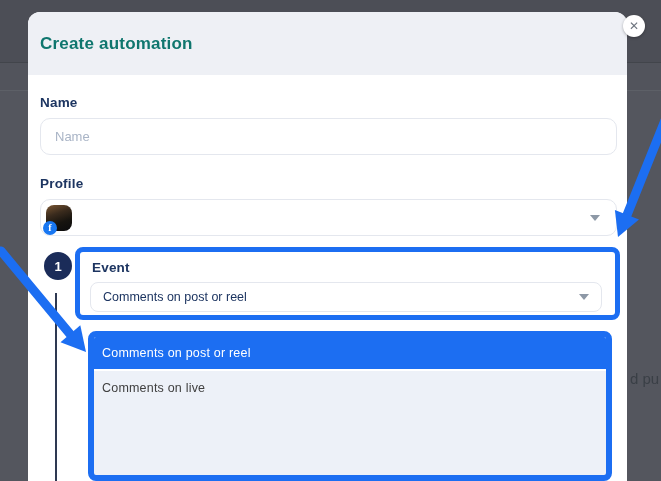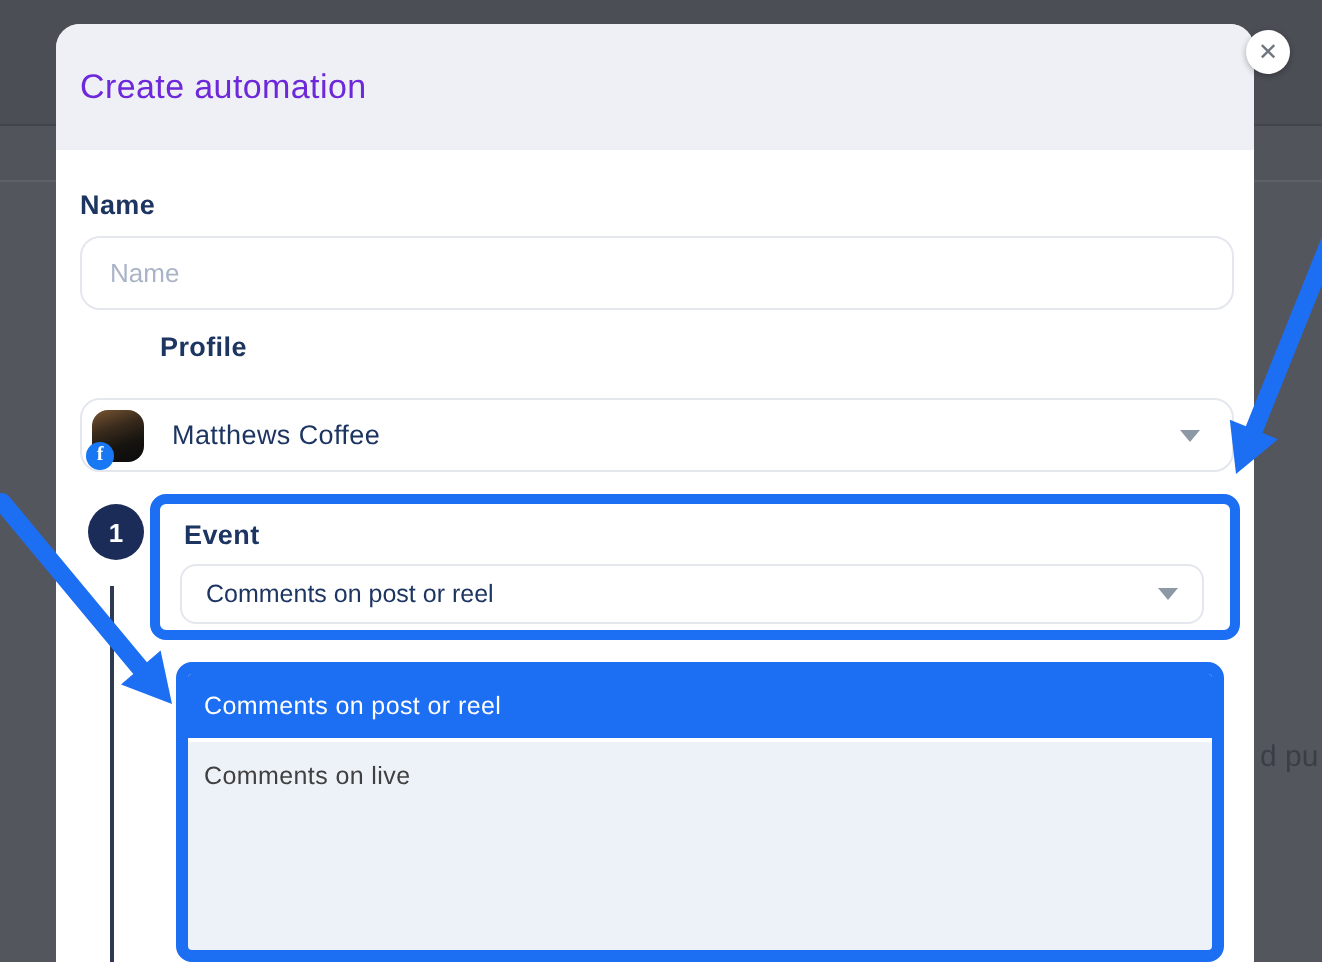--- a/index.html
+++ b/index.html
@@ -22,31 +22,31 @@
   
   .modal {
     position:absolute; left:28px; top:12px; width:599px; height:469px;
     background:#ffffff; border-radius:12px 12px 0 0; z-index:1;
   }
   .modal-header {
     position:absolute; left:0; top:0; right:0; height:63px;
     background:#eef0f5; border-radius:12px 12px 0 0;
     display:flex; align-items:center; padding-left:12px;
   }
-  .modal-title { font-size:17px; font-weight:normal; color:#6d28d9; letter-spacing:.2px; }
+  .modal-title { font-size:17px; font-weight:bold; color:#0f766e; letter-spacing:.2px; }
   .close-btn {
     position:absolute; left:623px; top:15px; width:22px; height:22px; border-radius:50%;
     background:#ffffff; color:#6f7680; font-size:12px; font-weight:bold;
     display:flex; align-items:center; justify-content:center;
     z-index:6; box-shadow:0 1px 3px rgba(0,0,0,.3); cursor:pointer;
   }
 
   .field-label { position:absolute; left:12px; color:#1d3561; font-size:13.5px; font-weight:bold; letter-spacing:.2px; }
   .label-name { top:83px; }
-  .label-profile { top:154px;margin-left:40px; }
+  .label-profile { top:164px; }
 
   .text-input {
     position:absolute; left:12px; top:106px; width:577px; height:37px;
     border:1px solid #e4e7ee; border-radius:10px; padding:0 14px;
     font-size:13px; color:#1d3561; outline:none;
     font-family:"Liberation Sans","DejaVu Sans",sans-serif;
   }
   .text-input::placeholder { color:#a9b4c6; }
 
   .profile-select {
@@ -123,21 +123,20 @@
     </div>
 
     <div class="field-label label-name">Name</div>
     <input class="text-input" type="text" value="" placeholder="Name" style="">
 
     <div class="field-label label-profile">Profile</div>
     <div class="profile-select">
       <span class="avatar">
         <span class="fb-badge">f</span>
       </span>
-      <span class="profile-name">Matthews Coffee</span>
       <span class="chevron"></span>
     </div>
 
     <div class="step-circle">1</div>
     <div class="step-vline"></div>
 
     <div class="event-box">
       <div class="event-label">Event</div>
       <div class="event-select">
         <span>Comments on post or reel</span>

